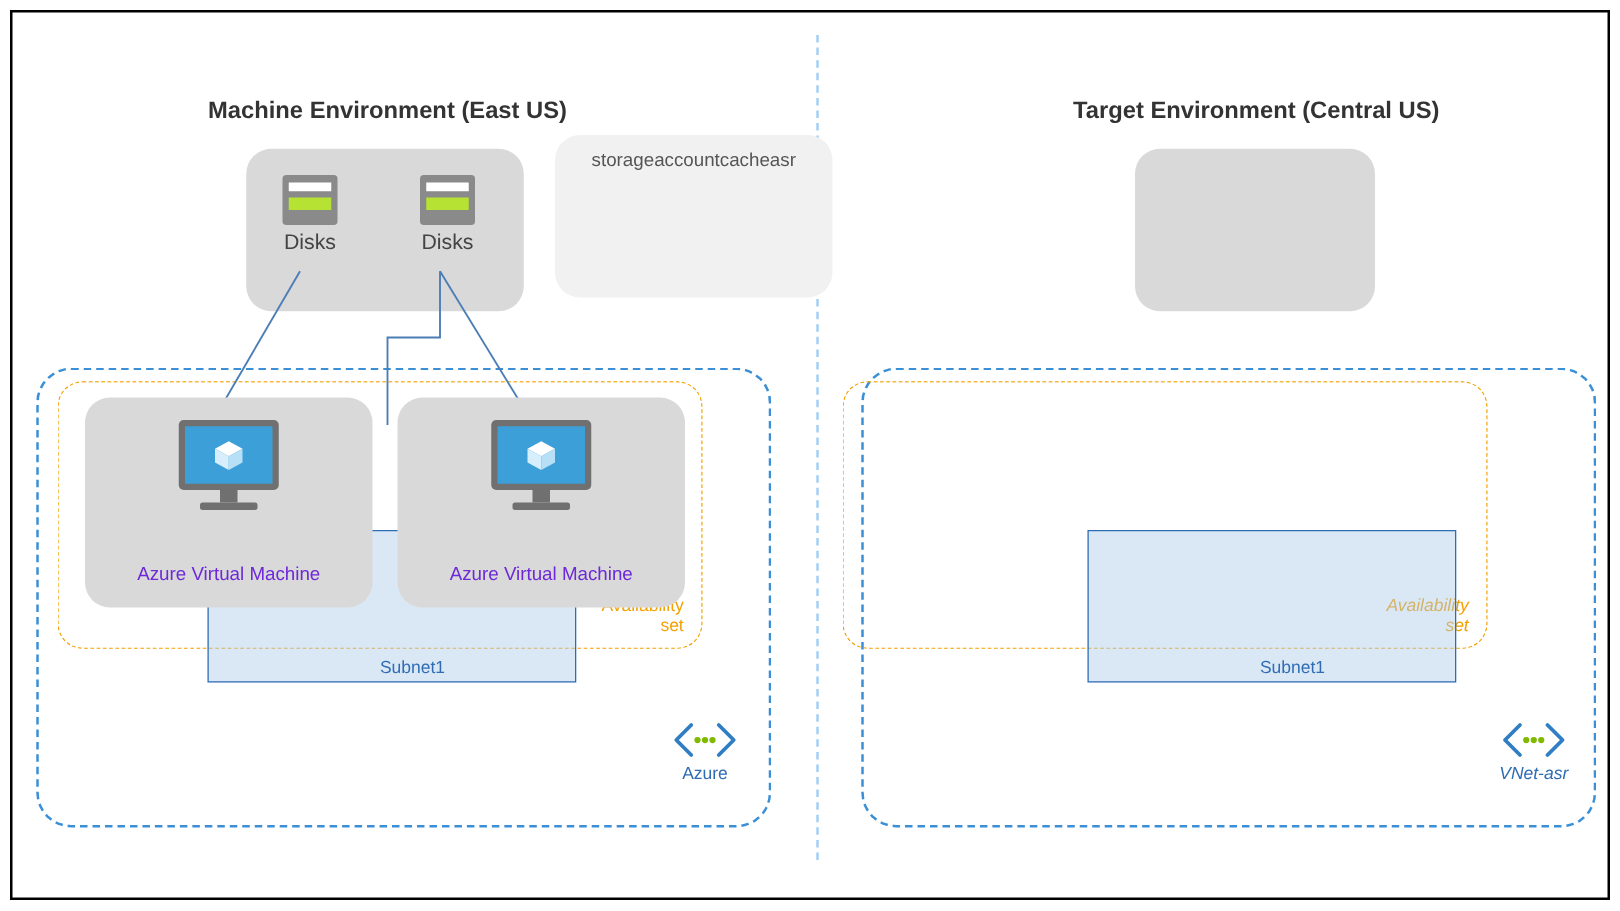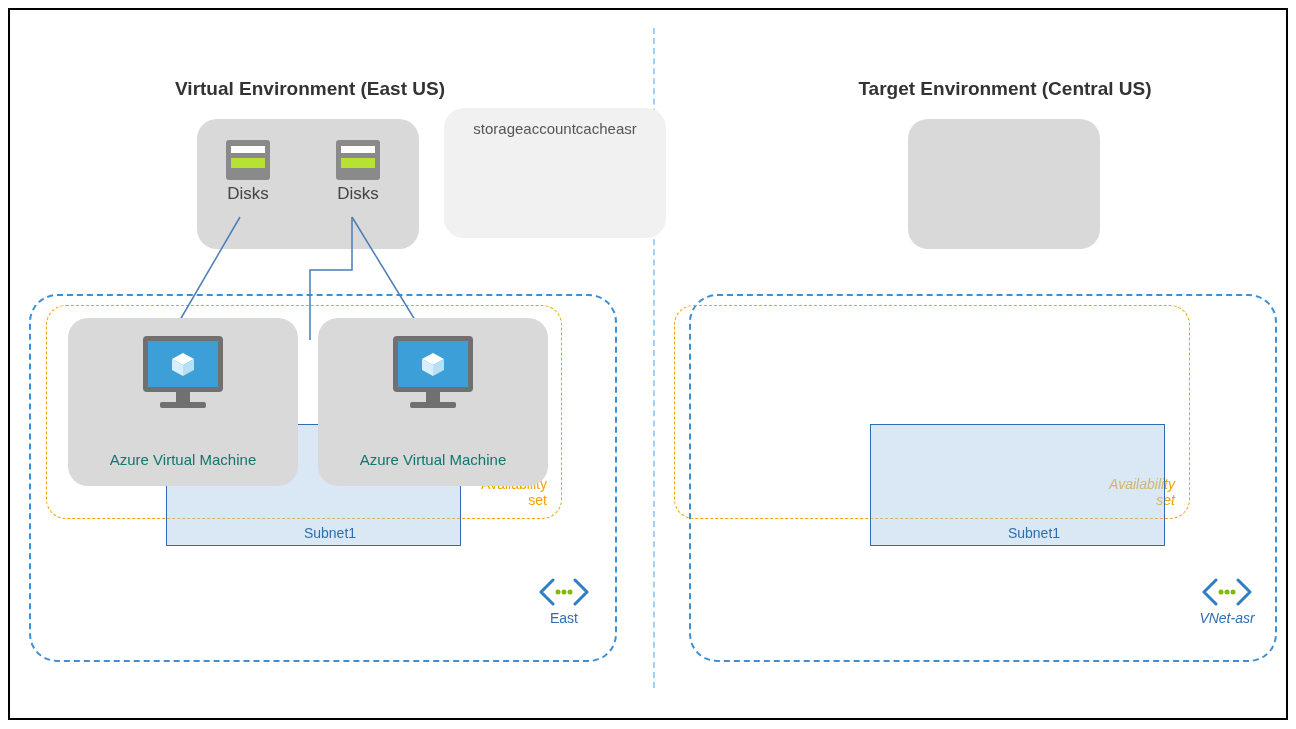--- a/index.html
+++ b/index.html
@@ -77,21 +77,21 @@
     background: #d9d9d9;
     border-radius: 20px;
     text-align: center;
   }
   .vm-label {
     position: absolute;
     bottom: 18px;
     width: 100%;
     text-align: center;
     font-size: 15px;
-    color: #0f766e;
+    color: #6d28d9;
   }
   .vm-icon {
     position: absolute;
     left: 50%; top: 18px;
     transform: translateX(-50%);
     width: 80px; height: 78px;
   }
   .monitor-frame {
     width: 80px; height: 56px;
     background: #707070;
@@ -162,21 +162,21 @@
   }
   .vnet-logo svg { display: block; margin: 0 auto 4px auto; }
 </style>
 </head>
 <body>
 
 <div class="outer-frame"></div>
 
 <div class="divider"></div>
 
-<div class="title" style="left:120px; top:78px; width:380px;">Virtual Environment (East US)</div>
+<div class="title" style="left:120px; top:78px; width:380px;">Machine Environment (East US)</div>
 
 <div class="vnet-box" style="left:29px; top:294px; width:588px; height:368px;"></div>
 
 <div class="avset-box" style="left:46px; top:305px; width:516px; height:214px;">
   <div class="avset-label" style="white-space:pre-line;">Availability
 set</div>
 </div>
 
 <div class="subnet-box" style="left:166px; top:424px; width:295px; height:122px;">
   <div class="subnet-label">Subnet1</div>
@@ -249,21 +249,21 @@
 </div>
 
 <div class="vnet-logo" style="left:534px; top:578px; width:60px;">
   <svg width="50" height="28" viewBox="0 0 50 28">
     <polyline points="14,2 2,14 14,26" fill="none" stroke="#2f7ec4" stroke-width="3" stroke-linecap="round" stroke-linejoin="round"></polyline>
     <polyline points="36,2 48,14 36,26" fill="none" stroke="#2f7ec4" stroke-width="3" stroke-linecap="round" stroke-linejoin="round"></polyline>
     <circle cx="19" cy="14" r="2.5" fill="#7fba00"></circle>
     <circle cx="25" cy="14" r="2.5" fill="#7fba00"></circle>
     <circle cx="31" cy="14" r="2.5" fill="#7fba00"></circle>
   </svg>
-  <div>East</div>
+  <div>Azure</div>
 </div>
 
 <div class="title" style="left:815px; top:78px; width:380px;">Target Environment (Central US)</div>
 
 <div class="grey-box" style="left:908px; top:119px; width:192px; height:130px;"></div>
 
 <div class="vnet-box" style="left:689px; top:294px; width:588px; height:368px;"></div>
 
 <div class="avset-box" style="left:674px; top:305px; width:516px; height:214px;font-style:italic;">
   <div class="avset-label" style="white-space:pre-line;">Availability

